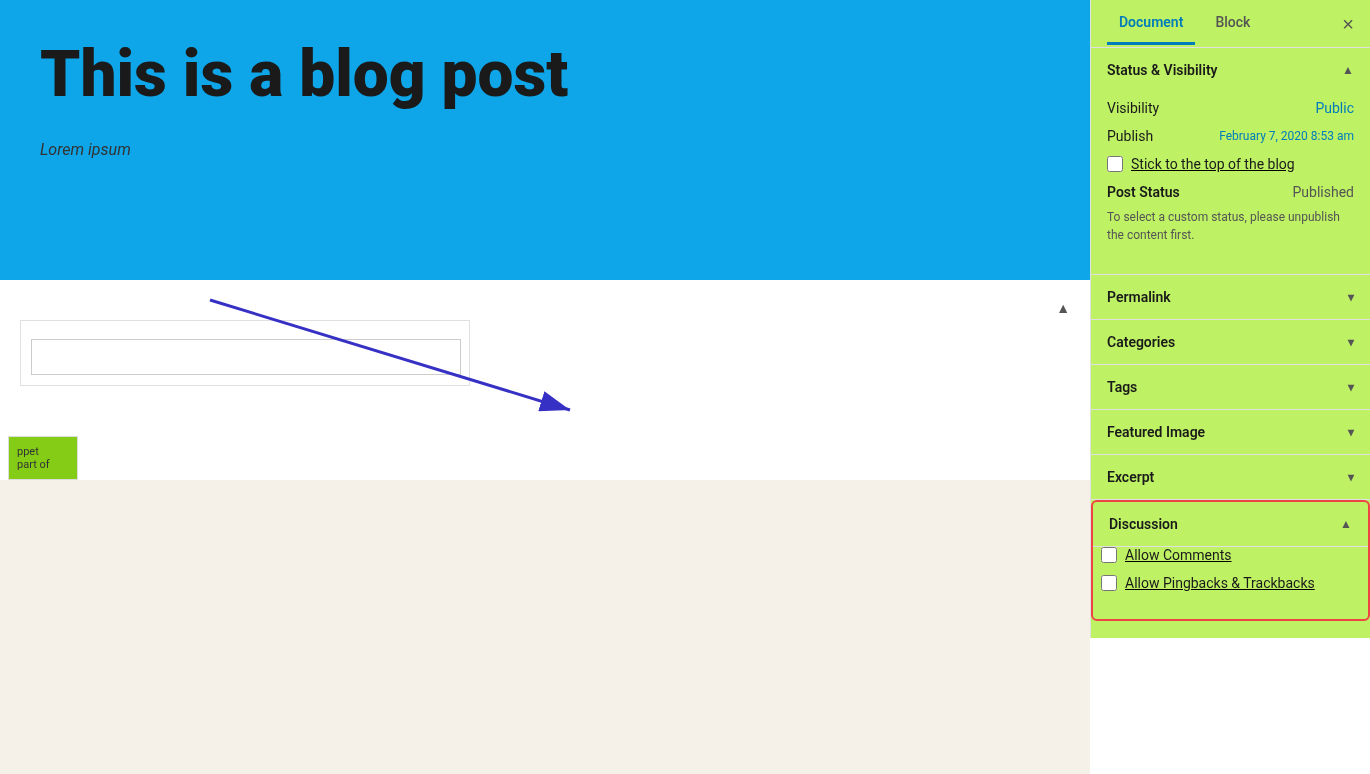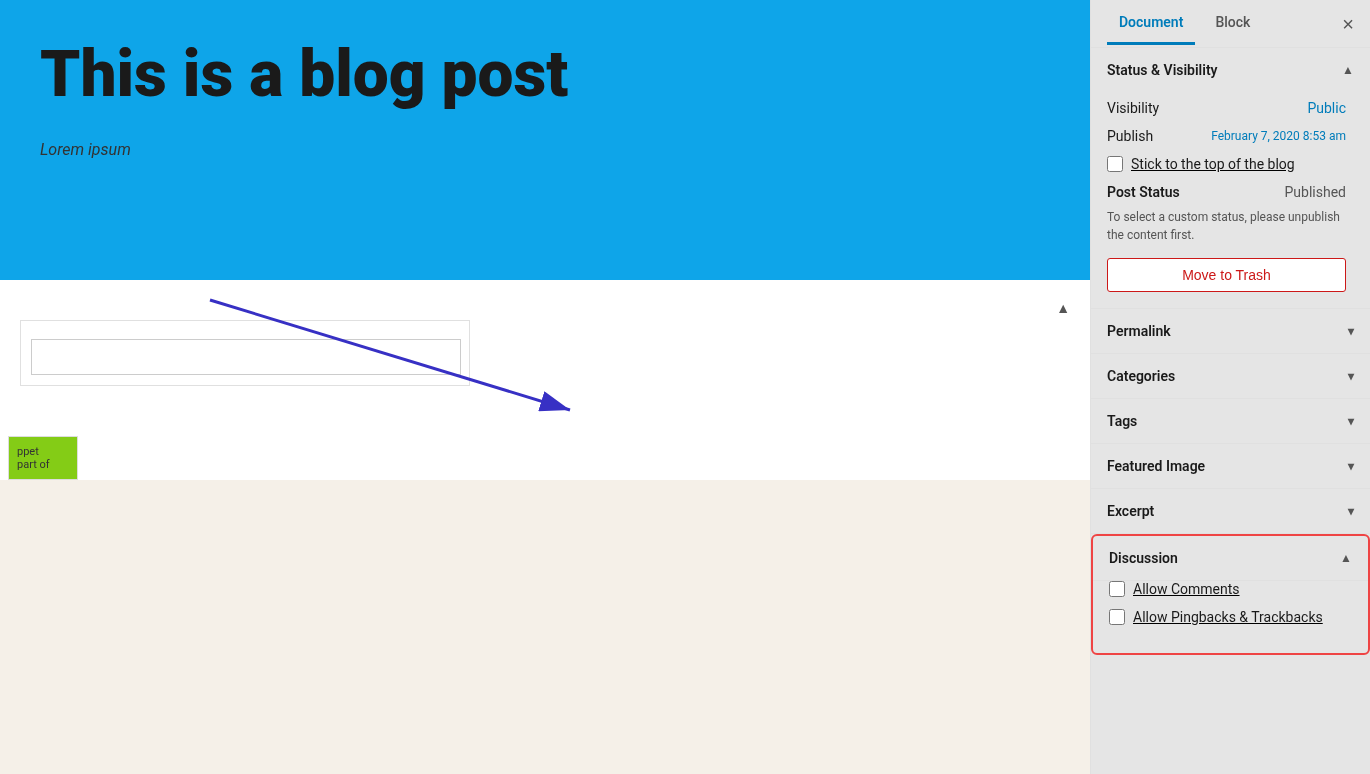--- a/index.html
+++ b/index.html
@@ -68,25 +68,25 @@
       background: none;
       border: none;
       cursor: pointer;
       font-size: 14px;
       color: #555;
     }
 
     
     .sidebar {
       width: 280px;
-      background: #e5e5e5;
+      background: #bef264;
       border-left: 1px solid #e0e0e0;
       display: flex;
       flex-direction: column;
-      height: 774px;
+      height: 638px;
       overflow-y: auto;
     }
 
     
     .sidebar-tabs {
       display: flex;
       align-items: center;
       border-bottom: 1px solid #e0e0e0;
       padding: 0 16px;
       height: 48px;
@@ -135,26 +135,26 @@
       font-size: 14px;
       color: #1a1a1a;
     }
 
     .section-header .chevron {
       font-size: 12px;
       color: #555;
     }
 
     .section-body {
-      padding: 0 16px 16px 16px;
+      padding: 0 16px 16px 8px;
     }
 
     
     .status-visibility .section-body {
-      padding: 8px 24px 16px 16px;
+      padding: 8px 16px 16px 16px;
     }
 
     .field-row {
       display: flex;
       justify-content: space-between;
       align-items: center;
       margin-bottom: 12px;
     }
 
     .field-label {
@@ -318,21 +318,20 @@
       </div>
       
       
       <div class="post-status-row">
         <span class="post-status-label">Post Status</span>
         <span class="post-status-value">Published</span>
       </div>
       
       <p class="custom-status-hint">To select a custom status, please unpublish the content first.</p>
       
-      <button class="move-to-trash-btn">Move to Trash</button>
     </div>
   </div>
 
   <div class="sidebar-section collapsed-section">
     <div class="section-header">
       <span>Permalink</span>
       <span class="chevron">▾</span>
     </div>
 
   </div>

